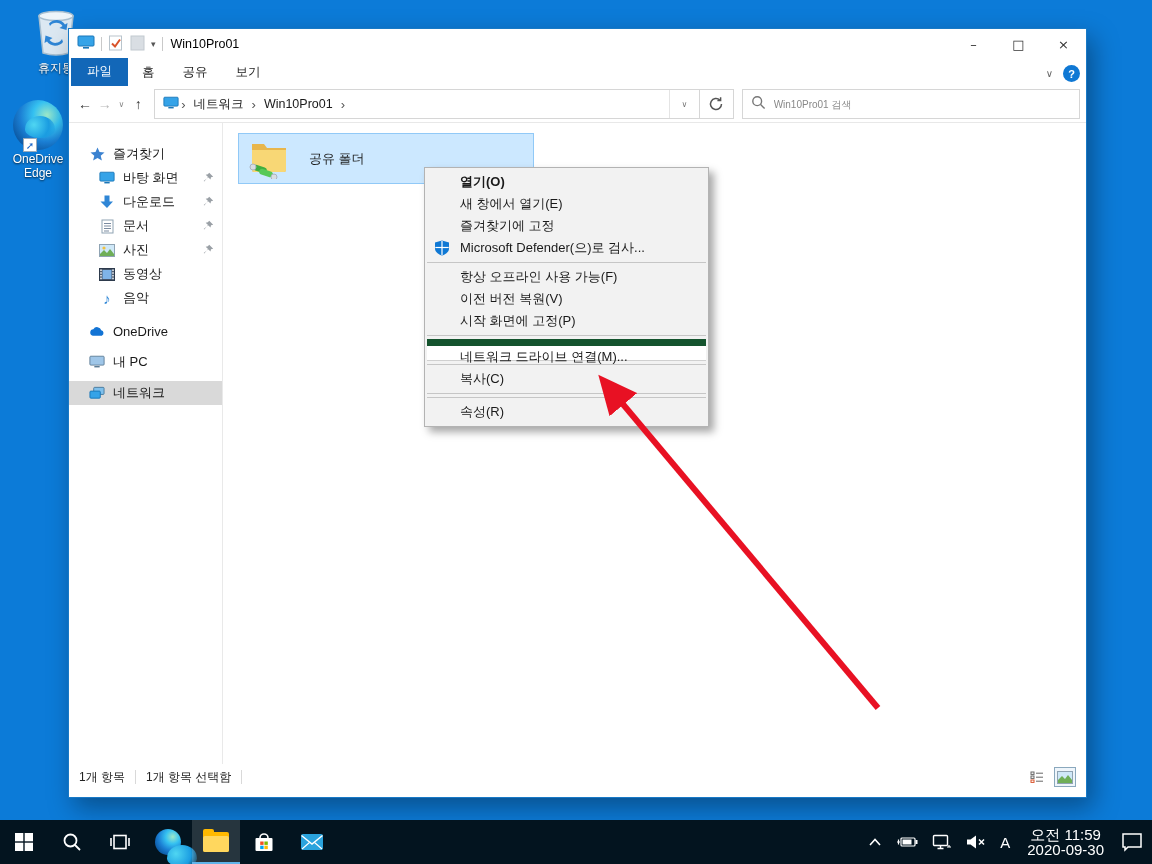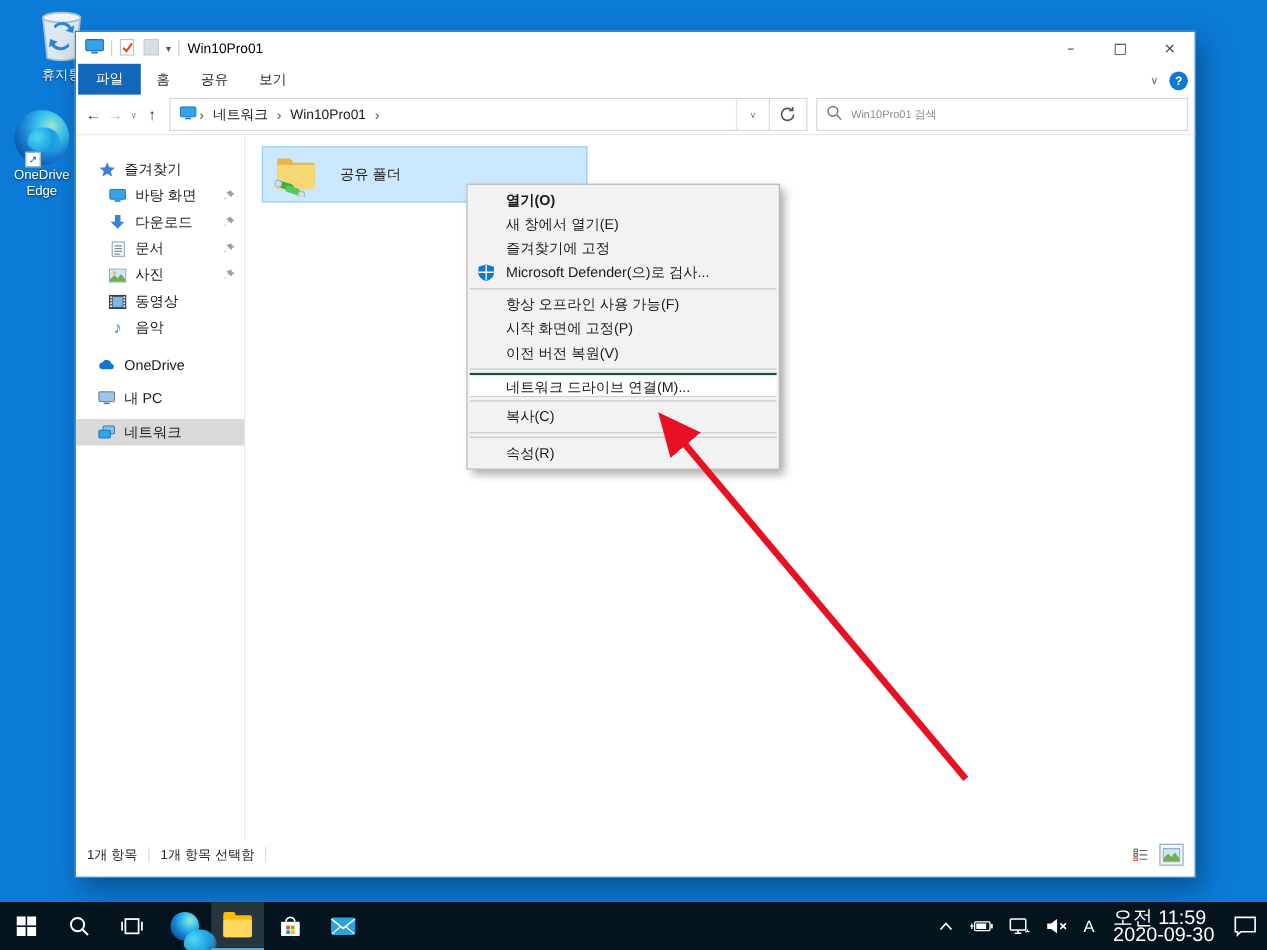--- a/index.html
+++ b/index.html
@@ -88,39 +88,39 @@
   .vt { width:22px; height:20px; display:flex; align-items:center; justify-content:center; }
   .vt.active { border:1px solid #8aa8bd; background:#eef5fb; }
   .win-bottom-pad { height:7px; flex:0 0 auto; }
 
   
   #context-menu { position:absolute; left:424px; top:167px; width:285px; background:#f2f2f2;
     border:1px solid #b3b3b3; box-shadow:5px 5px 8px rgba(0,0,0,.35); padding:3px 0; z-index:40; }
   .menu-item { position:relative; height:22px; line-height:22px; padding-left:35px;
     font-size:13px; white-space:nowrap; }
   .menu-item.default { font-weight:bold; }
-  .menu-item.highlighted { background:#fff; border-top:2px solid #14532d; border-bottom:1px solid #d0d0d0;
+  .menu-item.highlighted { background:#fff; border-top:7px solid #14532d; border-bottom:1px solid #d0d0d0;
     margin:0 2px; padding-left:33px; }
   .menu-sep { height:1px; background:#c6c6c6; margin:3px 2px; }
   .menu-ic { position:absolute; left:9px; top:3px; }
 
   
   #arrow-overlay { position:absolute; left:0; top:0; z-index:60; pointer-events:none; }
 
   
   #taskbar { position:absolute; left:0; bottom:0; width:1152px; height:44px;
     background:#03141f; display:flex; align-items:stretch; z-index:50; }
   .tb-btn { width:48px; display:flex; align-items:center; justify-content:center; position:relative; }
   .tb-btn.active { background:rgba(255,255,255,.14); }
   .tb-btn.active::after { content:""; position:absolute; left:0; right:0; bottom:0;
     height:2px; background:#5fb4ea; }
   .tray { margin-left:auto; display:flex; align-items:center; gap:4px; padding-right:4px; }
   .tray-btn { height:44px; display:flex; align-items:center; justify-content:center; padding:0 5px; }
   .ime { color:#fff; font-size:15px; }
-  .clock { color:#fff; font-size:18px; line-height:15px; text-align:left; padding:0 8px; }
+  .clock { color:#fff; font-size:15px; line-height:15px; text-align:center; padding:0 8px; }
 
   .folder-tb { position:relative; width:26px; height:20px; }
   .folder-tb .back { position:absolute; left:0; top:0; width:26px; height:20px;
     background:#ffb900; border-radius:2px; }
   .folder-tb .tab2 { position:absolute; left:0; top:-3px; width:11px; height:6px;
     background:#ffb900; border-radius:2px 2px 0 0; }
   .folder-tb .front { position:absolute; left:0; top:4px; width:26px; height:16px;
     background:#ffd75e; border-radius:2px; }
 </style>
 </head>
@@ -397,22 +397,22 @@
         <svg width="16" height="16" viewBox="0 0 16 16">
             <path d="M8 0.5 l7 2 v6 c0 4 -4.5 6.5 -7 7 -2.5-.5 -7-3 -7-7 v-6 z" fill="#0f78d4"></path>
             <line x1="8" y1="1" x2="8" y2="15" stroke="#fff" stroke-width="1.2"></line>
             <line x1="1.3" y1="7.5" x2="14.7" y2="7.5" stroke="#fff" stroke-width="1.2"></line>
           </svg>
       </span>
       <span>Microsoft Defender(으)로 검사...</span>
     </div>
     <div class="menu-sep"></div>
     <div class="menu-item">항상 오프라인 사용 가능(F)</div>
+    <div class="menu-item">이전 버전 복원(V)</div>
     <div class="menu-item">시작 화면에 고정(P)</div>
-    <div class="menu-item">이전 버전 복원(V)</div>
     <div class="menu-sep"></div>
     <div class="menu-item highlighted">네트워크 드라이브 연결(M)...</div>
     <div class="menu-sep"></div>
     <div class="menu-item">복사(C)</div>
     <div class="menu-sep"></div>
     <div class="menu-sep"></div>
     <div class="menu-item">속성(R)</div>
   </div>
 
   <svg id="arrow-overlay" width="1152" height="864">

